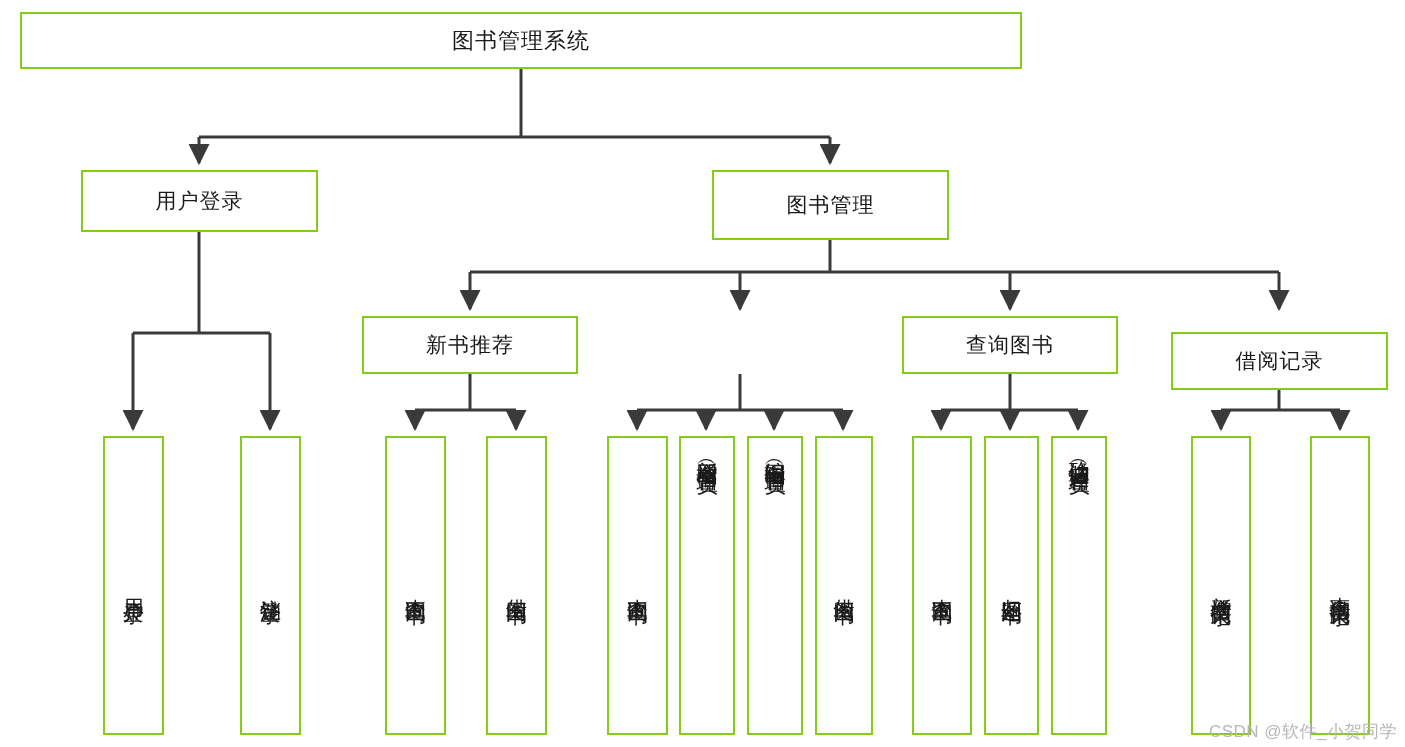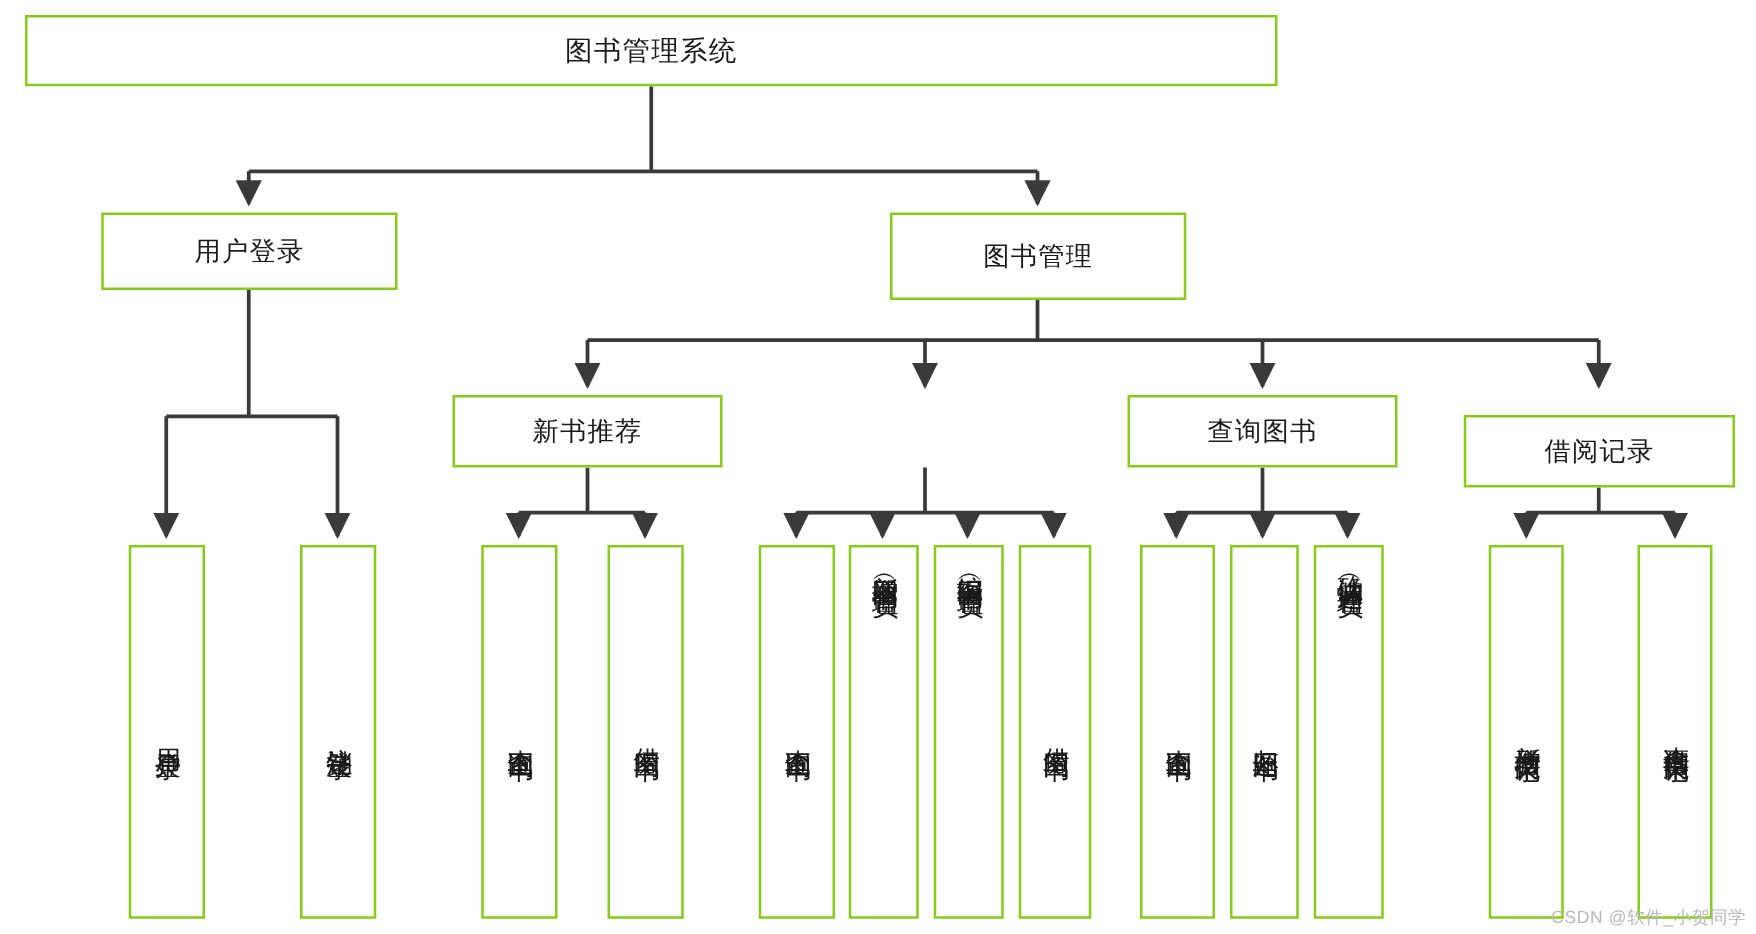--- a/index.html
+++ b/index.html
@@ -18,21 +18,21 @@
   .node.horiz{font-size:21px;letter-spacing:1px;}
   .node.vert{
     writing-mode:vertical-rl;text-orientation:upright;
     font-size:21px;line-height:1.15;letter-spacing:2px;
     padding:6px 0;justify-content:flex-start;
   }
   .node.vert.center{justify-content:center;}
   #root-box{left:20px;top:12px;width:1002px;height:57px;font-size:22px;}
   .watermark{
     position:absolute;right:8px;bottom:4px;
-    font-size:14px;color:#b7b7b7;letter-spacing:.5px;
+    font-size:17px;color:#b7b7b7;letter-spacing:.5px;
     white-space:nowrap;pointer-events:none;
   }
   svg.links{position:absolute;left:0;top:0;width:1405px;height:747px;overflow:visible;}
 </style>
 </head>
 <body>
 
 <div id="canvas">
 
   <svg class="links" viewBox="0 0 1405 747">

